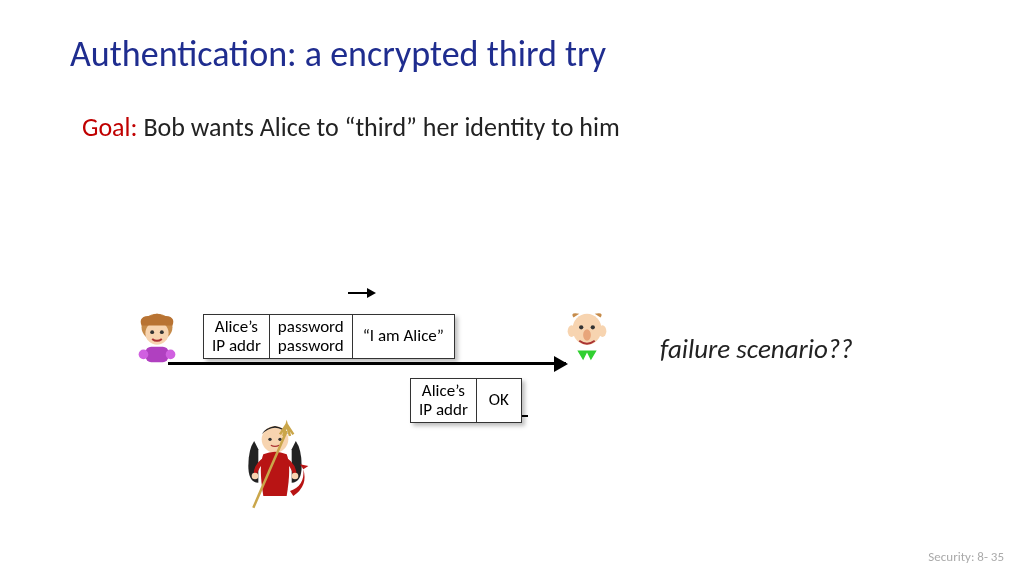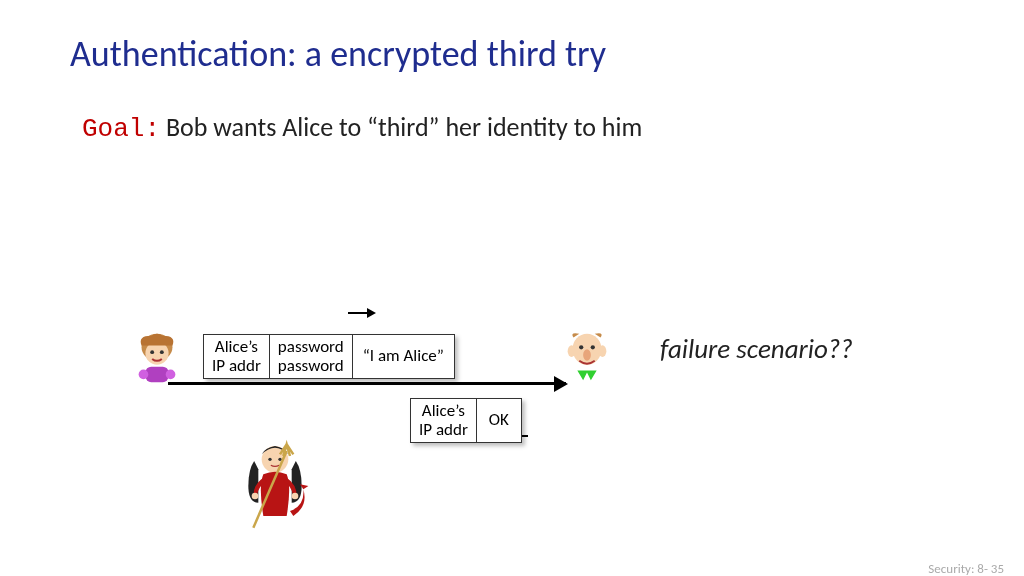--- a/index.html
+++ b/index.html
@@ -20,21 +20,21 @@
   }
   .body-text {
     position: absolute;
     left: 82px;
     top: 110px;
     width: 870px;
     font-size: 26px;
     color: #222;
     line-height: 1.35;
   }
-  .red { color: #c00000; font-family: Liberation Mono, monospace; }
+  .red { color: #c00000; }
   .packet {
     display: inline-flex;
     border: 1px solid #333;
     background: #fff;
     box-shadow: 3px 3px 4px rgba(0,0,0,.25);
   }
   .cell {
     border-right: 1px solid #333;
     padding: 3px 8px;
     font-size: 17px;
@@ -49,28 +49,28 @@
     position: absolute;
     left: 660px;
     top: 332px;
     font-style: italic;
     font-size: 27px;
     color: #222;
   }
   .footer {
     position: absolute;
     right: 20px;
-    bottom: 0;
+    bottom: 12px;
     font-size: 13px;
     color: #aaa;
   }
   .diagram {
     position: absolute;
     left: 128px;
-    top: 304px;
+    top: 284px;
     width: 480px;
     height: 250px;
   }
   .alice-icon {
     position: absolute;
     left: 0; top: 24px;
     width: 58px; height: 58px;
   }
   .bob-icon {
     position: absolute;

